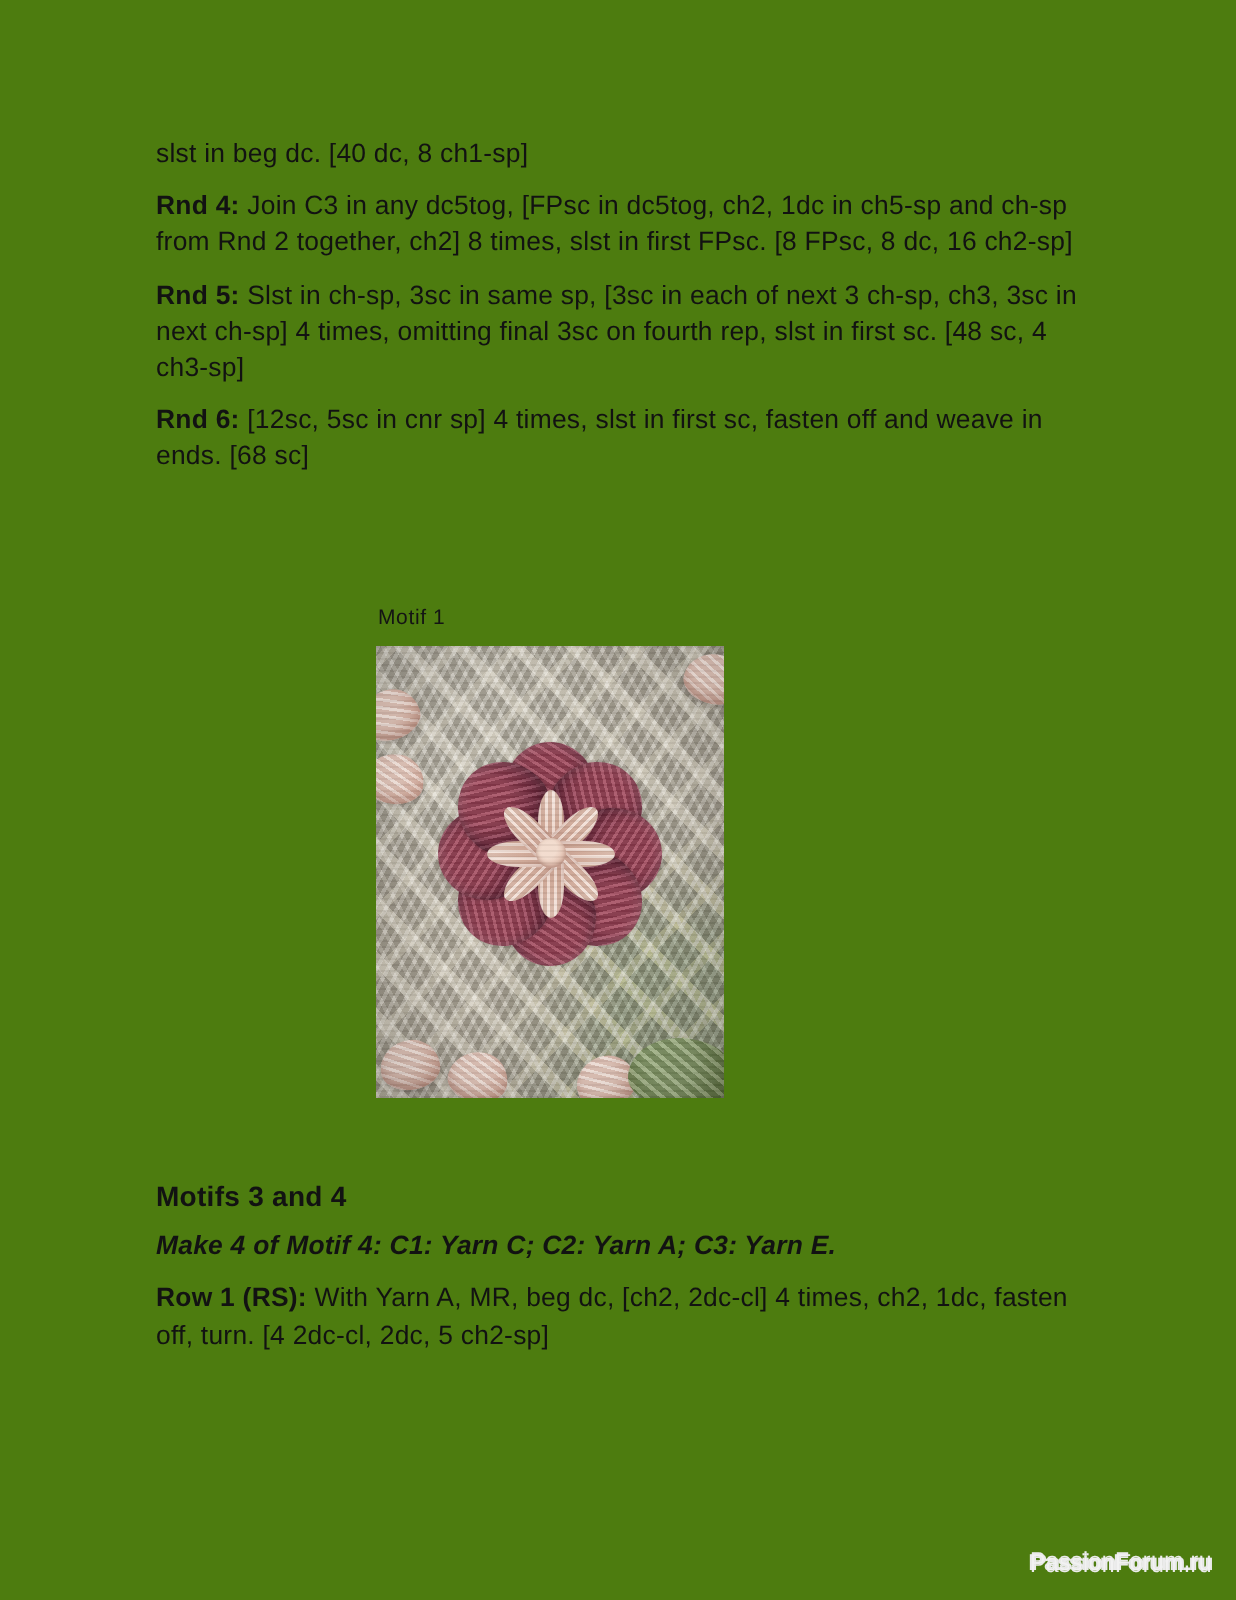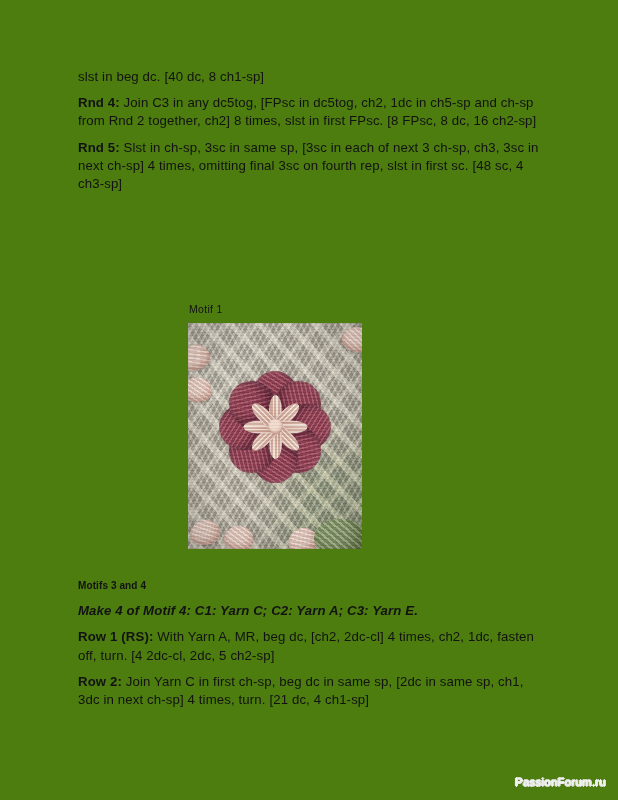--- a/index.html
+++ b/index.html
@@ -241,20 +241,21 @@
 
   <div class="content">
 
     <p class="para"><span>slst in beg dc. [40 dc, 8 ch1-sp]</span></p>
 
 
     <p class="para"><span class="lead">Rnd 4:</span><span> Join C3 in any dc5tog, [FPsc in dc5tog, ch2, 1dc in ch5-sp and ch-sp from Rnd 2 together, ch2] 8 times, slst in first FPsc. [8 FPsc, 8 dc, 16 ch2-sp]</span></p>
 
     <p class="para"><span class="lead">Rnd 5:</span><span> Slst in ch-sp, 3sc in same sp, [3sc in each of next 3 ch-sp, ch3, 3sc in next ch-sp] 4 times, omitting final 3sc on fourth rep, slst in first sc. [48 sc, 4 ch3-sp]</span></p>
 
+    <p class="para"><span class="lead">Rnd 6:</span><span> [12sc, 5sc in cnr sp] 4 times, slst in first sc, fasten off and weave in ends. [68 sc]</span></p>
 
   </div>
 
   <figure class="figure" style="margin:0;">
     <figcaption class="figure-caption">Motif 1</figcaption>
 
     <div class="photo" role="img" aria-label="Crocheted granny square motif with burgundy eight-petal flower, pale pink star centre, taupe lace background and pale pink corner bobbles">
       <div class="photo-bg"></div>
       <div class="photo-ribs"></div>
 
@@ -289,26 +290,25 @@
         </div>
       </div>
 
       <div class="photo-grain"></div>
       <div class="photo-vig"></div>
     </div>
   </figure>
 
   <div class="content" style="top:577px;">
 
-    <p class="para" style="font-size:10px; font-weight:bold; margin-bottom:7px;">Motifs 3 and 4</p>
+    <p class="para" style="font-size:14px; font-weight:bold; margin-bottom:7px;margin-top:12px;">Motifs 3 and 4</p>
 
 
     <p class="para" style="font-style:italic; font-weight:bold;">Make 4 of Motif 4: C1: Yarn C; C2: Yarn A; C3: Yarn E.</p>
 
     <p class="para"><span class="lead">Row 1 (RS):</span><span> With Yarn A, MR, beg dc, [ch2, 2dc-cl] 4 times, ch2, 1dc, fasten off, turn. [4 2dc-cl, 2dc, 5 ch2-sp]</span></p>
 
-    <p class="para"><span class="lead">Row 2:</span><span> Join Yarn C in first ch-sp, beg dc in same sp, [2dc in same sp, ch1, 3dc in next ch-sp] 4 times, turn. [21 dc, 4 ch1-sp]</span></p>
 
   </div>
 
   <div class="watermark">PassionForum.ru</div>
 
 </div>
 
 </body></html>

